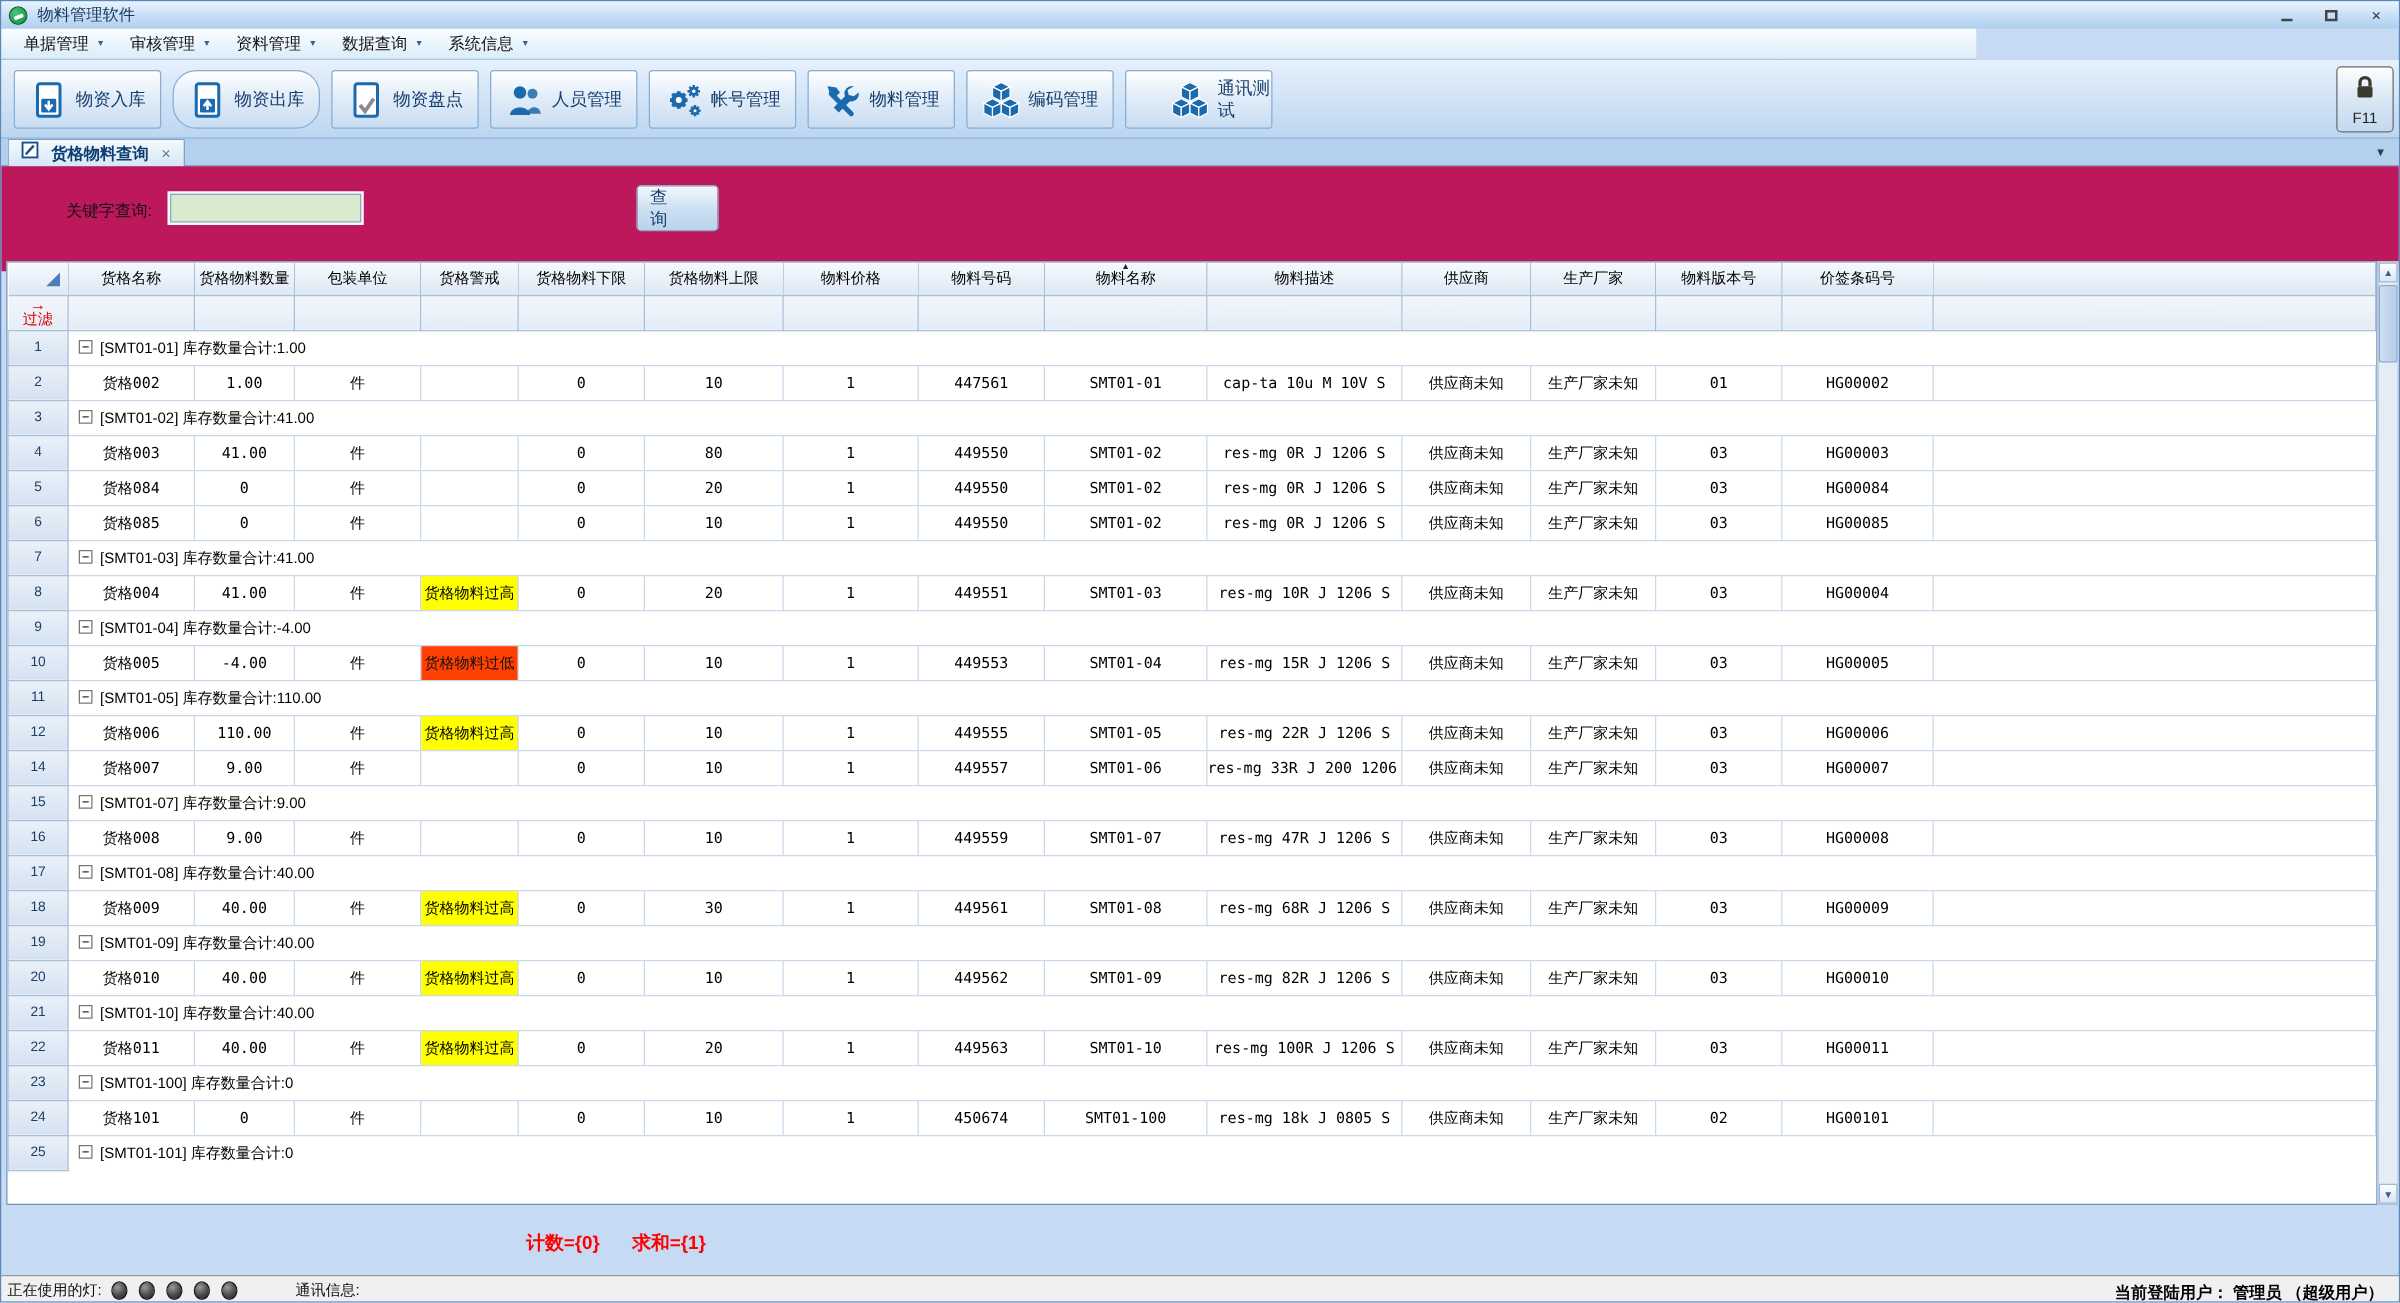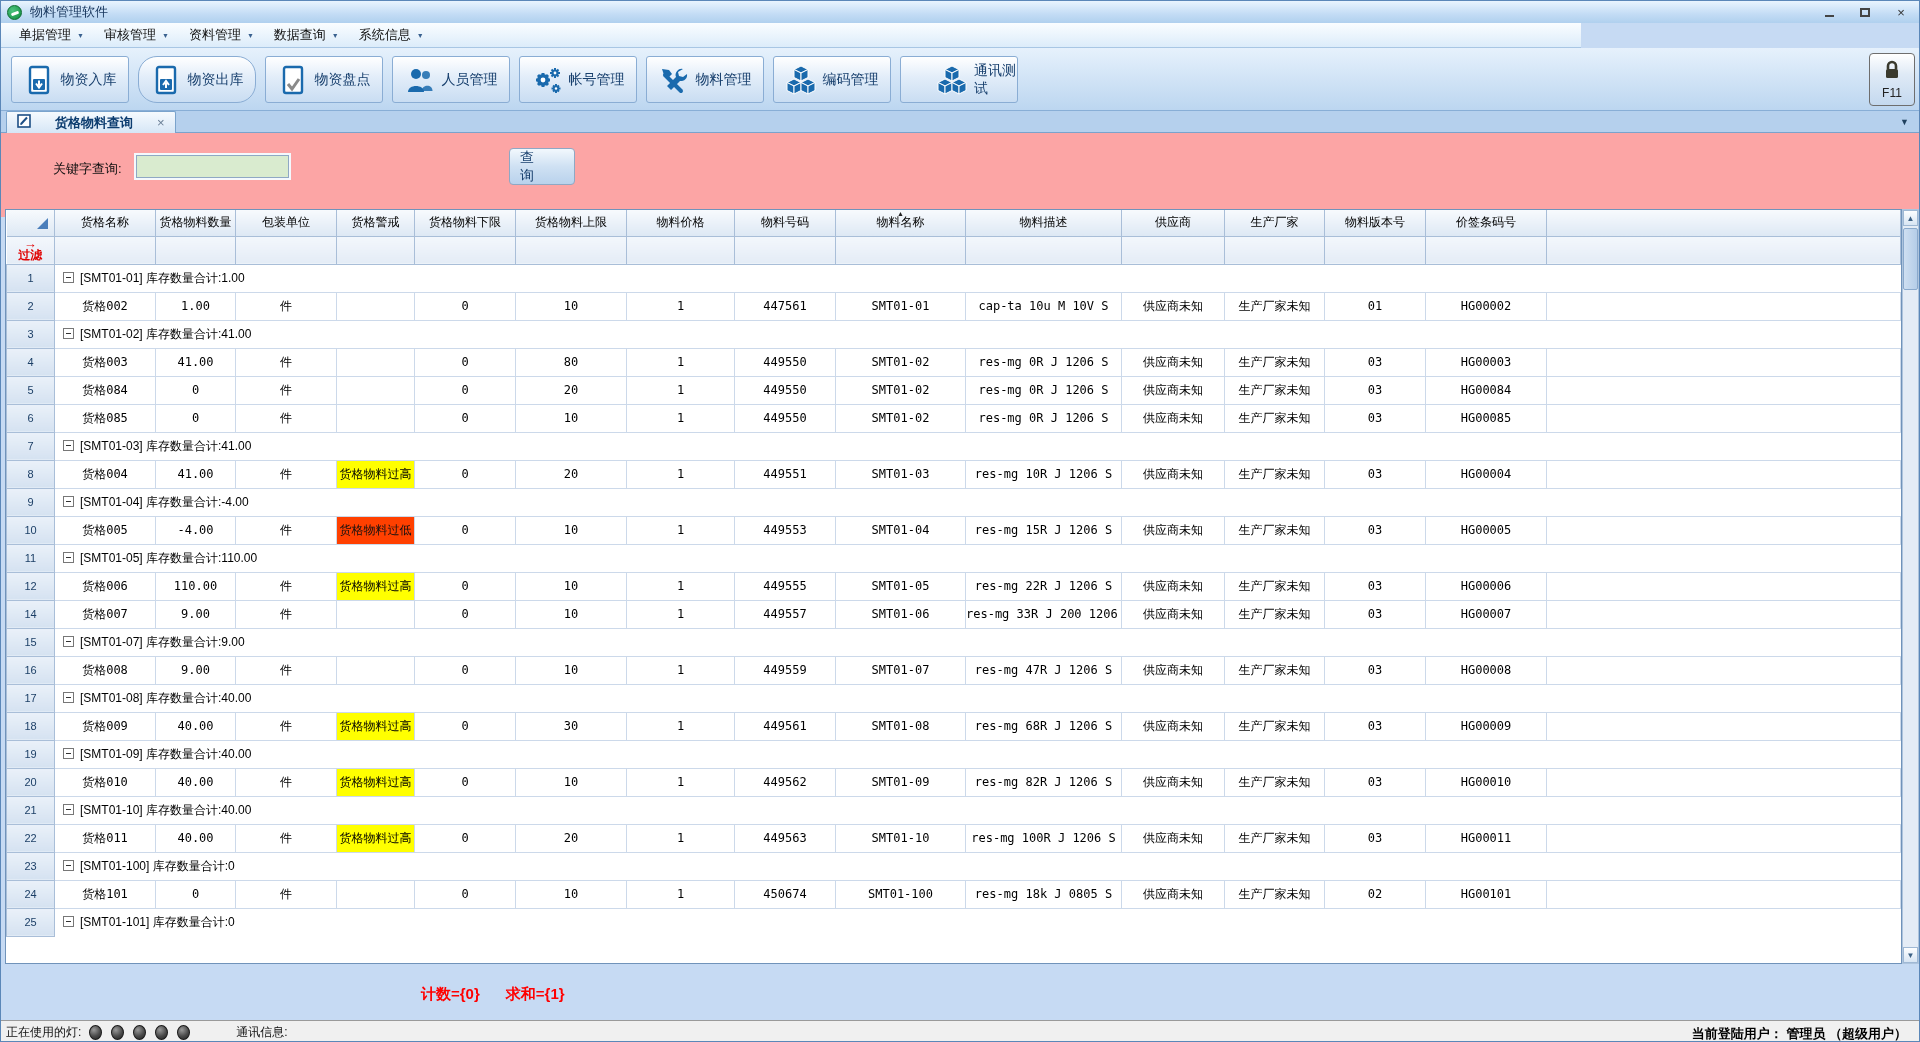--- a/index.html
+++ b/index.html
@@ -39,27 +39,27 @@
   .lock-btn { position:absolute; right:6px; top:5px; width:46px; height:53px;
     background:linear-gradient(#ffffff,#dfeaf6 40%,#c4d9ef); border:1px solid #6e6e6e; border-radius:4px;
     display:flex; flex-direction:column; align-items:center; justify-content:center; }
   .lock-btn .flabel { font-size:12px; color:#222; margin-top:1px; }
 
   
   .tabbar { position:absolute; left:0; top:110px; width:1920px; height:22px;
     background:#b5d0ed; border-bottom:1px solid #7aa3cc; }
   .tab { position:absolute; left:5px; top:0; height:22px; padding:0 10px;
     background:linear-gradient(#f5fafe,#d6e6f6); border:1px solid #7aa3cc; border-bottom:none;
-    border-radius:2px 2px 0 0; display:flex; align-items:center; gap:24px; }
+    border-radius:2px 2px 0 0; display:flex; align-items:center; gap:10px; }
   .tab-label { font-size:13px; font-weight:bold; color:#0d3d70; }
   .tab-close { color:#6a7f96; font-size:13px; }
   .tab-overflow { position:absolute; right:12px; top:6px; font-size:9px; color:#20415f; }
 
   
-  .searchpanel { position:absolute; left:0; top:132px; width:1920px; height:84px; background:#fca5a5; }
+  .searchpanel { position:absolute; left:0; top:132px; width:1920px; height:84px; background:#be185d; }
   .search-label { position:absolute; left:52px; top:27px; font-size:13px; color:#111; }
   .search-input { position:absolute; left:135px; top:22px; width:153px; height:23px;
     background:#d9ebcf; border:1px solid #8fa8c4; outline:2px solid #f4f9fd; font-size:13px; padding:2px 4px;
     font-family:"Liberation Sans",sans-serif; }
   .search-btn { position:absolute; left:508px; top:15px; width:66px; height:37px;
     background:linear-gradient(#f2f8fd,#cfe1f3 50%,#b9d2ec); border:1px solid #8fa8c4; border-radius:4px;
     font-size:14px; color:#173f6d; letter-spacing:8px; padding-left:10px;
     display:flex; align-items:center; justify-content:center; }
 
   
@@ -70,21 +70,21 @@
   .grid thead th { height:26px; font-size:12px; font-weight:normal; color:#000;
     background:linear-gradient(#f7fafd,#dde8f4); border-right:1px solid #a9bed8; border-bottom:1px solid #a9bed8;
     position:relative; text-align:center; }
   .grid .filter-row td { height:28px; background:linear-gradient(#f3f7fc,#e4ecf6);
     border-right:1px solid #a9bed8; border-bottom:1px solid #a9bed8; }
   .corner { position:relative; }
   .corner-tri { position:absolute; right:6px; top:8px; width:0; height:0;
     border-left:11px solid transparent; border-bottom:11px solid #4a7ebb; }
   .filter-cell { text-align:center; }
   .filter-arrow { display:block; color:#e00000; font-weight:bold; font-size:13px; line-height:10px; }
-  .filter-word { display:block; color:#e00000; font-weight:bold; font-size:12px; line-height:13px; }
+  .filter-word { display:block; color:#e00000; font-weight:normal; font-size:12px; line-height:13px; }
   .sort-asc { position:absolute; top:0px; left:50%; transform:translateX(-50%); font-size:7px; color:#222; line-height:7px; }
   td.rownum { height:28px; background:linear-gradient(#eaf1f9,#d5e2f1); border:1px solid #a9bed8;
     text-align:center; font-size:11px; color:#1c3f66; }
   td.dcell { height:28px; font-size:12px; text-align:center; color:#000; background:#fff;
     border:1px solid #ccd9ea; font-family:"DejaVu Sans Mono","DejaVu Sans",monospace; }
   td.gcell { height:28px; background:#fff; border:none; font-size:12px; color:#000; padding-left:8px; }
   .collapse-box { display:inline-block; width:11px; height:11px; border:1px solid #777; background:#fff;
     position:relative; vertical-align:-1px; margin-right:6px; }
   .collapse-box:after { content:""; position:absolute; left:2px; top:4px; width:5px; height:1px; background:#333; }
   td.warn-high { background:#ffff00; color:#000000;font-family:Liberation Mono, monospace; }

